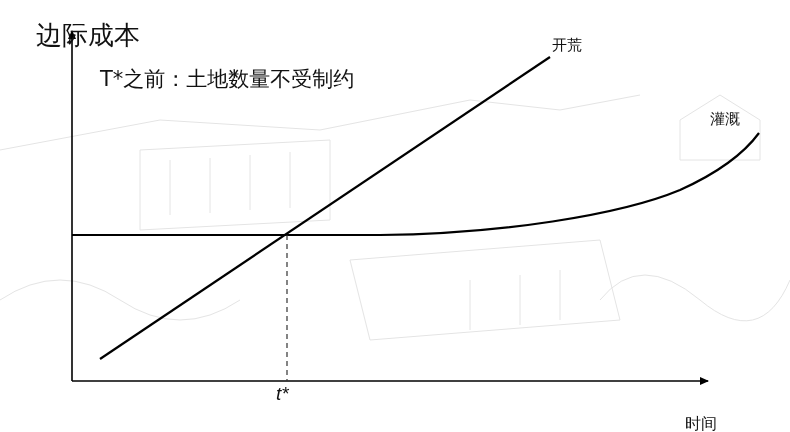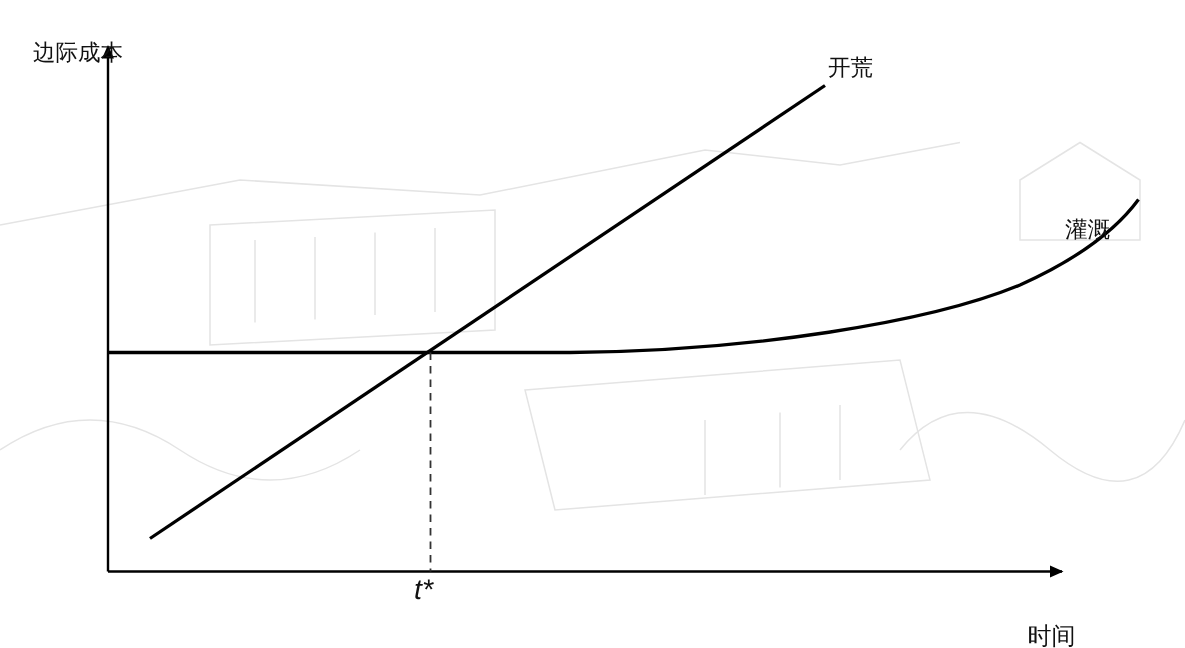--- a/index.html
+++ b/index.html
@@ -1,25 +1,25 @@
 <!DOCTYPE html>
 <html><head>
 <meta charset="utf-8">
 <style>
   html, body { margin:0; padding:0; background:#ffffff; }
   #stage { position:relative; width:790px; height:432px; overflow:hidden; background:#ffffff; font-family:"DejaVu Sans","Liberation Sans",sans-serif; }
   svg { position:absolute; left:0; top:0; }
   .lbl { position:absolute; color:#111; white-space:nowrap; }
-  .ylabel { left:22px; top:24px; width:20px; font-size:15px; line-height:23px; text-align:center; font-family:"DejaVu Serif","Liberation Serif",serif; }
+  .ylabel { left:36px; top:24px; width:20px; font-size:26px; line-height:23px; text-align:center; font-family:"DejaVu Serif","Liberation Serif",serif; }
   .note { left:100px; font-size:21px; line-height:26px; }
   .note1 { top:66px; }
   .note2 { top:98px; }
   .curvelbl { font-size:15px; font-family:"DejaVu Serif","Liberation Serif",serif; }
   .kaihuang { left:552px; top:36px; }
-  .guangai { left:710px; top:110px;margin-top:34px; }
+  .guangai { left:710px; top:110px; }
   .tstar { left:276px; top:383px; font-size:19px; font-style:italic; font-family:"Liberation Sans",sans-serif; }
   .xlabel { left:685px; top:390px; font-size:16px; font-family:"DejaVu Serif","Liberation Serif",serif;margin-top:24px; }
 </style>
 </head>
 <body>
 
 <div id="stage">
   <svg width="790" height="432" viewBox="0 0 790 432">
 
     <g stroke="#e4e4e4" fill="none" stroke-width="1">
@@ -42,17 +42,18 @@
     <line x1="72" y1="381" x2="708" y2="381" stroke="#000" stroke-width="1.6" marker-end="url(#arr)"></line>
 
     <line x1="100" y1="359" x2="550" y2="57" stroke="#000" stroke-width="2.2"></line>
 
     <path d="M72 235 L380 235 C500 234 620 215 680 190 C720 172 745 152 759 133" stroke="#000" stroke-width="2.2" fill="none"></path>
 
     <line x1="287" y1="235" x2="287" y2="381" stroke="#333" stroke-width="1.2" stroke-dasharray="5,4"></line>
   </svg>
 
   <div class="lbl ylabel">边际成本</div>
+  <div class="lbl note note1">T*之前：土地数量不受制约</div>
   <div class="lbl curvelbl kaihuang">开荒</div>
   <div class="lbl curvelbl guangai">灌溉</div>
   <div class="lbl tstar">t*</div>
   <div class="lbl xlabel">时间</div>
 </div>
 
 </body></html>

